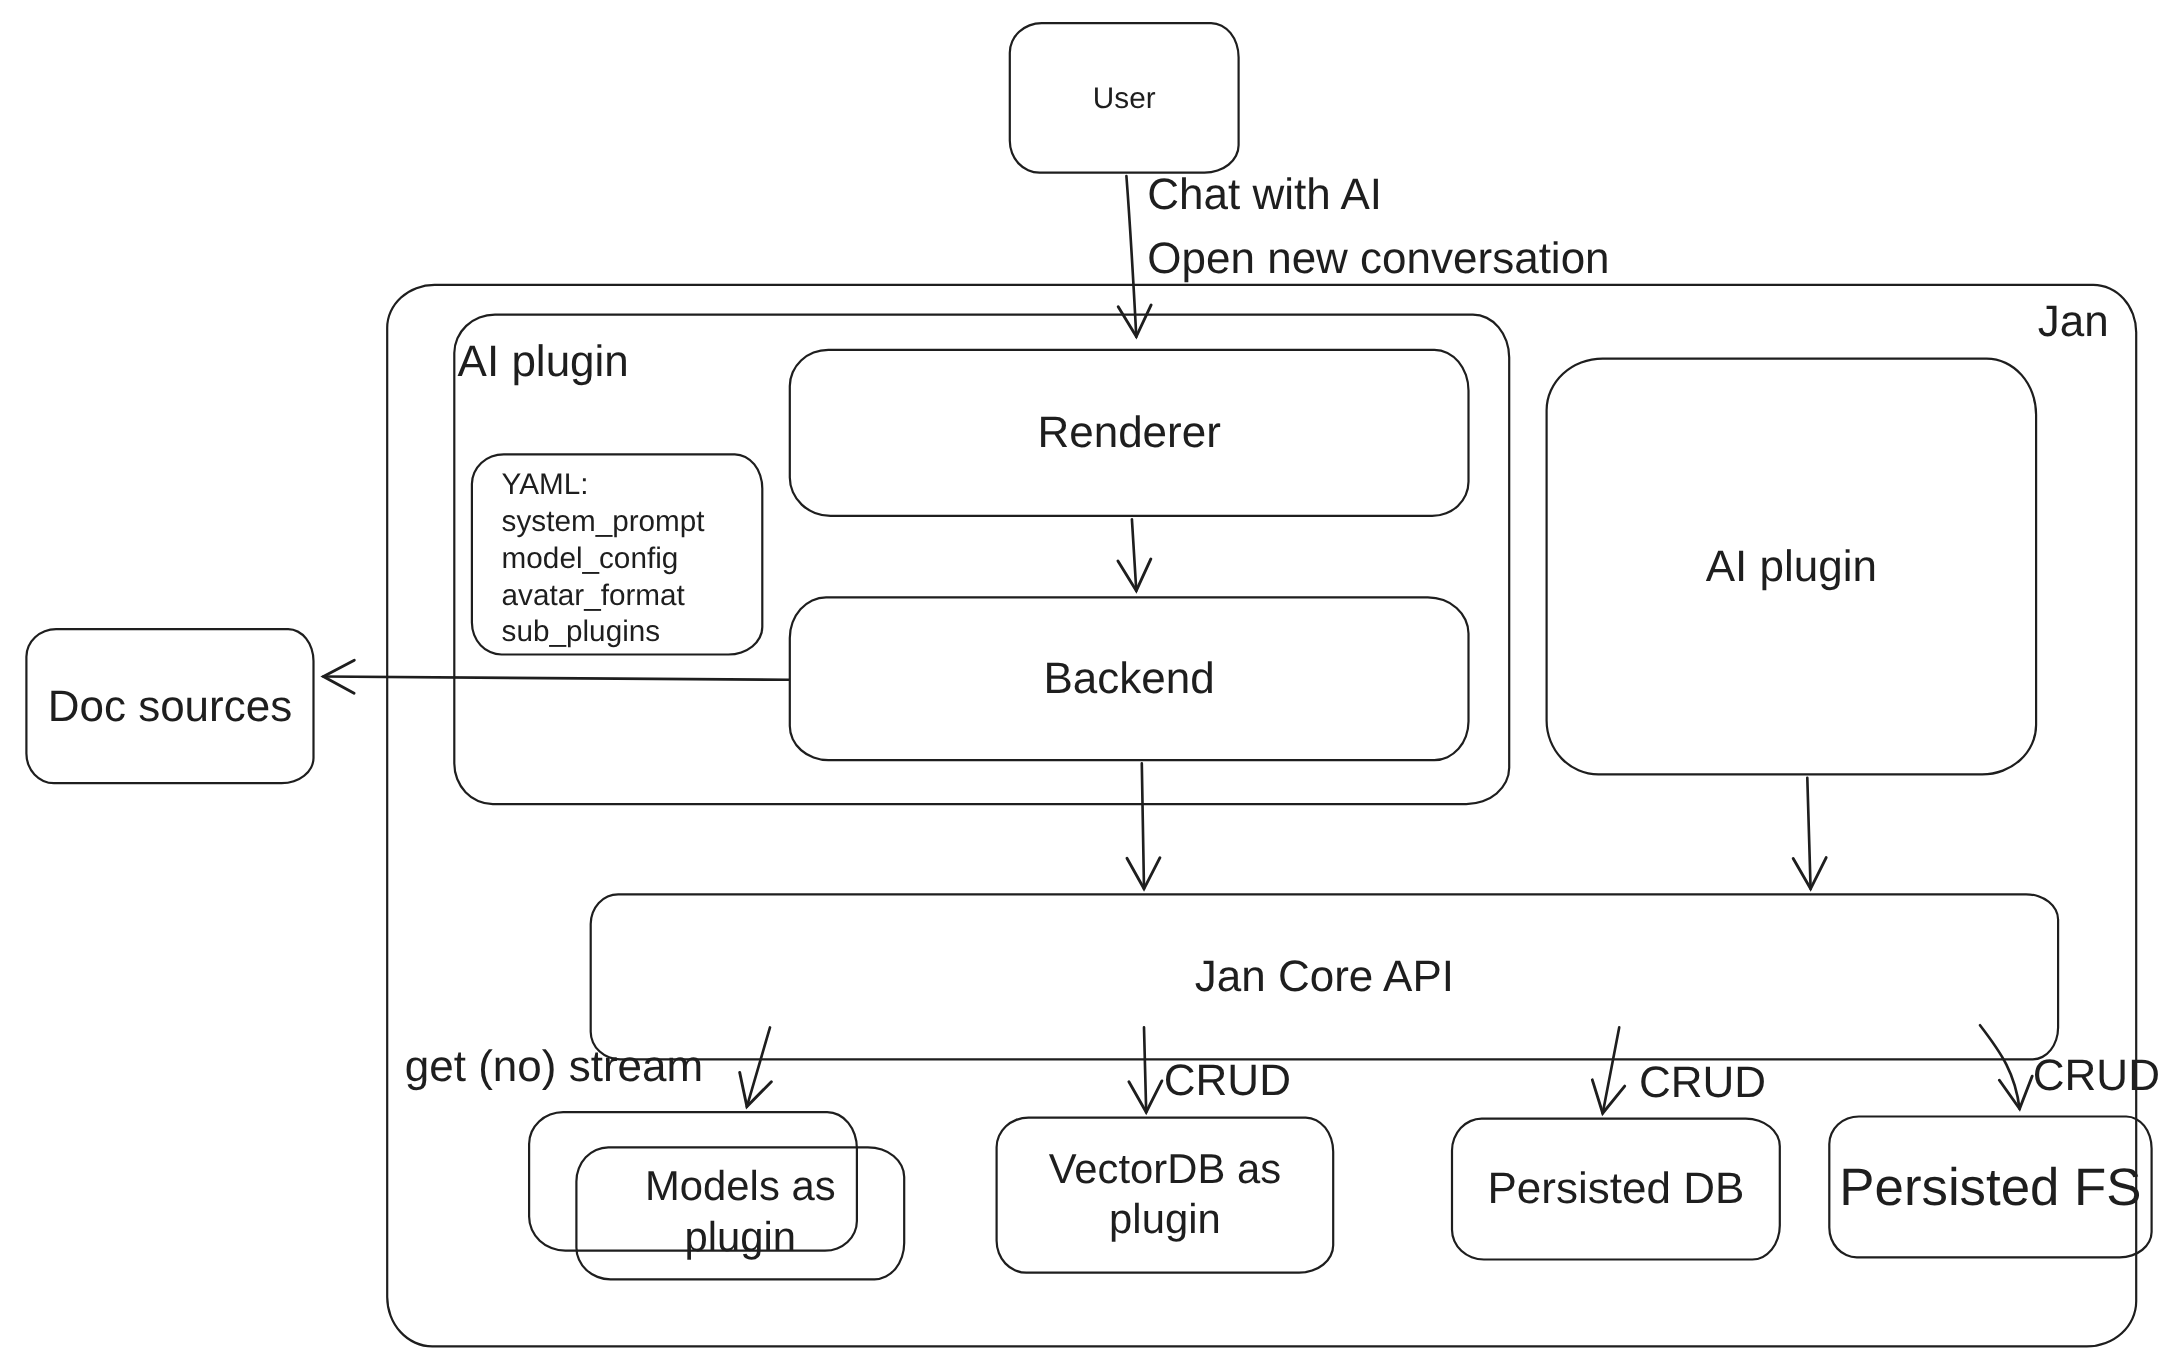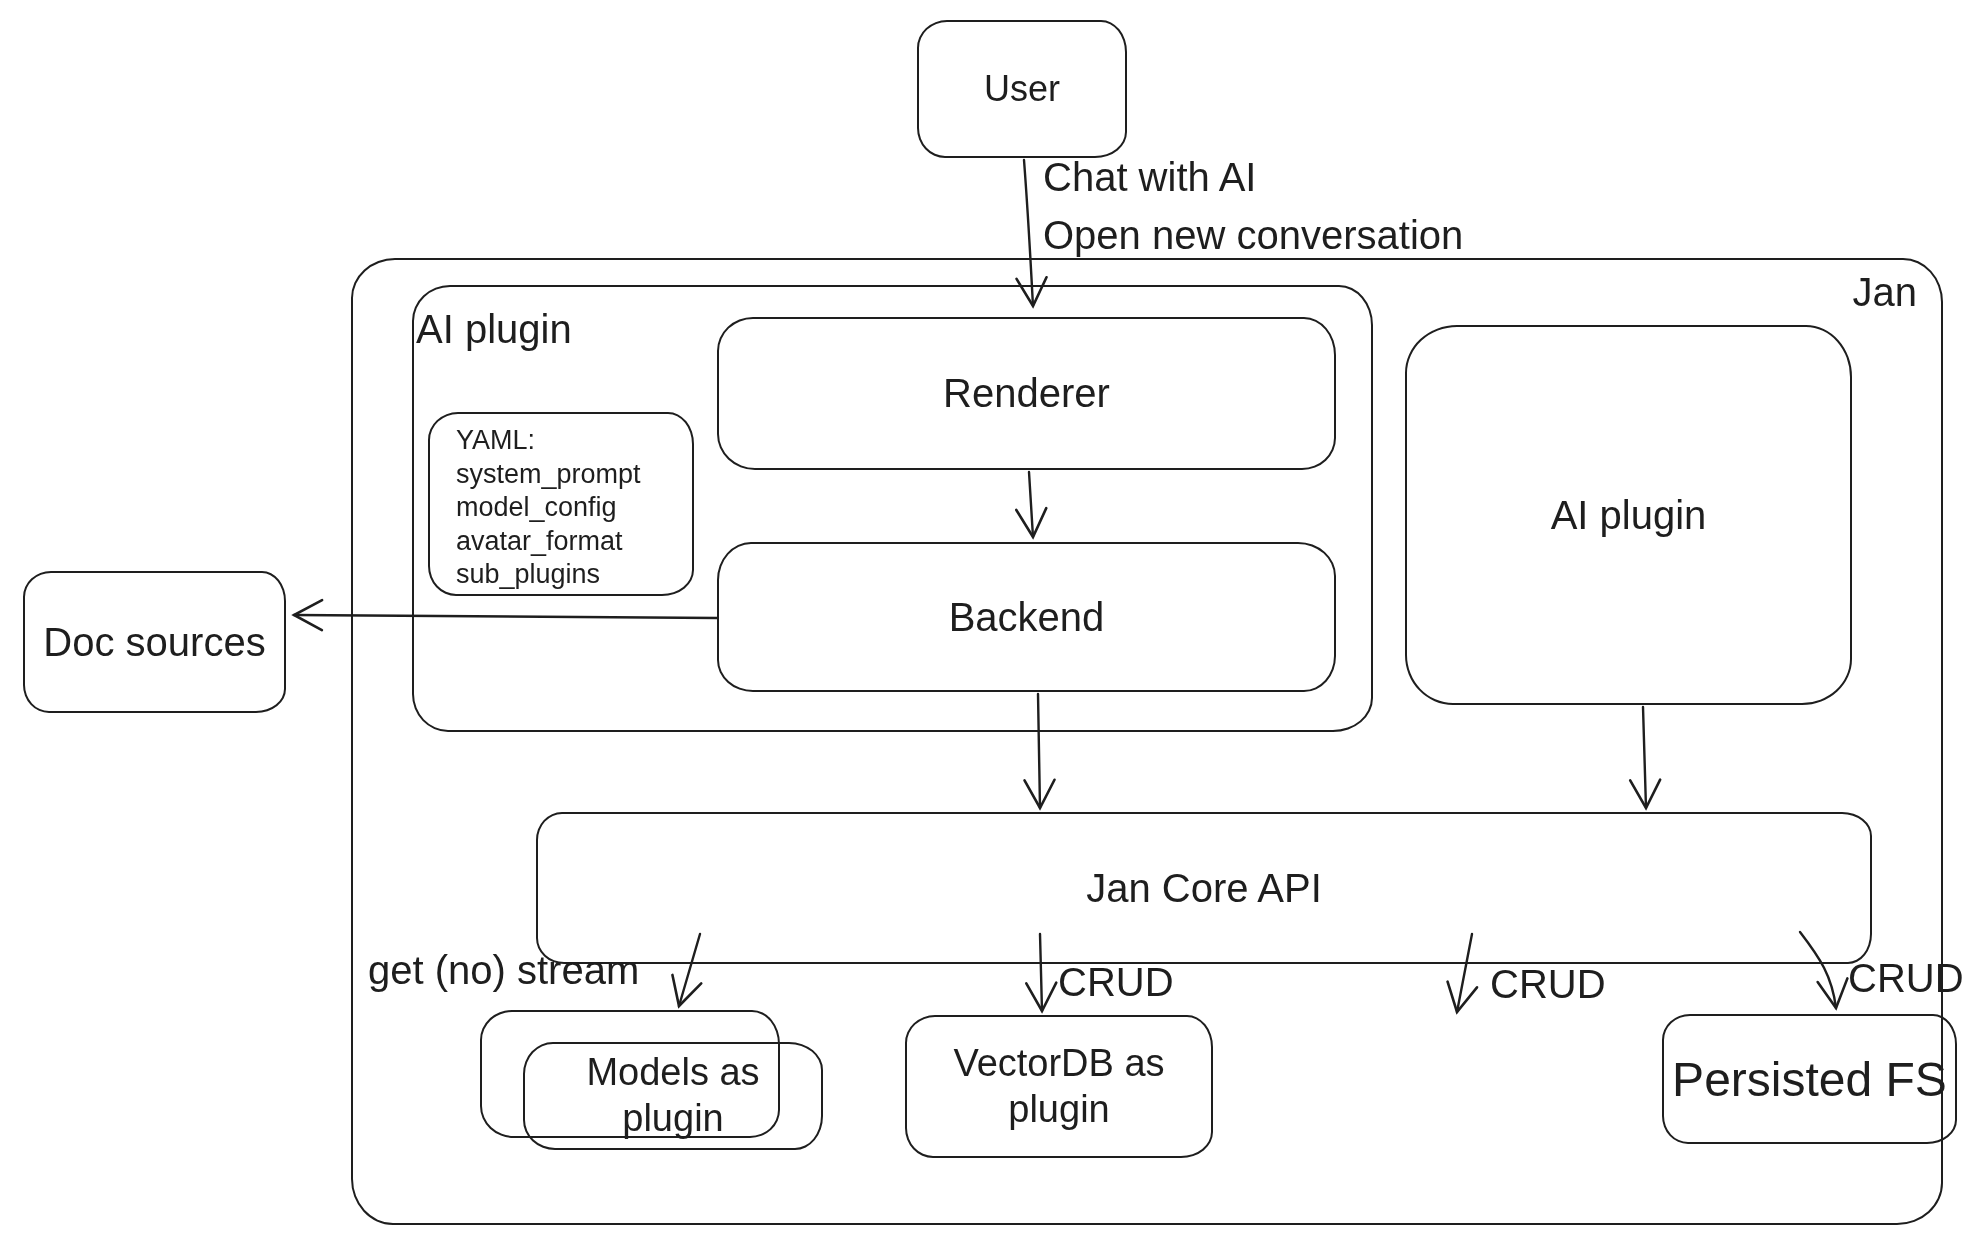--- a/index.html
+++ b/index.html
@@ -48,21 +48,21 @@
 <div class="canvas">
 
   <div class="shape" style="left:351px; top:258px; width:1592px; height:967px; border-radius:44px 40px 46px 42px / 40px 44px 42px 46px;">
     <div class="corner-label" style="right:24px; top:10px; font-size:40px;">Jan</div>
   </div>
 
   <div class="shape" style="left:412px; top:285px; width:961px; height:447px; border-radius:38px 34px 40px 36px / 36px 40px 34px 38px;">
     <div class="corner-label" style="left:2px; top:20px; font-size:40px;">AI plugin</div>
   </div>
 
-  <div class="shape center" style="left:917px; top:20px; width:210px; height:138px; border-radius:30px 26px 32px 28px / 28px 32px 26px 30px; font-size:36px;">
+  <div class="shape center" style="left:917px; top:20px; width:210px; height:138px; border-radius:30px 26px 32px 28px / 28px 32px 26px 30px; font-size:27px;">
     <span class="node-label">User</span>
   </div>
 
   <div class="shape center" style="left:717px; top:317px; width:619px; height:153px; border-radius:36px 32px 34px 38px / 34px 38px 32px 36px; font-size:40px;">
     <span class="node-label">Renderer</span>
   </div>
 
   <div class="shape" style="left:428px; top:412px; width:266px; height:184px; border-radius:30px 26px 32px 28px / 28px 32px 26px 30px;">
     <div class="yaml-text">
       <div>YAML:</div>
@@ -84,28 +84,31 @@
   <div class="shape center" style="left:23px; top:571px; width:263px; height:142px; border-radius:28px 24px 30px 26px / 26px 30px 24px 28px; font-size:40px;">
     <span class="node-label">Doc sources</span>
   </div>
 
   <div class="shape center" style="left:536px; top:812px; width:1336px; height:152px; border-radius:26px 30px 24px 28px / 28px 24px 30px 26px; font-size:40px;">
     <span class="node-label">Jan Core API</span>
   </div>
 
   <div class="shape" style="left:480px; top:1010px; width:300px; height:128px; border-radius:32px 28px 30px 34px / 30px 34px 28px 32px;"></div>
 
-  <div class="shape center" style="left:523px; top:1042px; width:300px; height:108px; border-radius:30px 34px 28px 32px / 32px 28px 34px 30px; font-size:38px; line-height:1.2; padding:0 44px;">
+  <div class="shape center" style="left:523px; top:1042px; width:300px; height:122px; border-radius:30px 34px 28px 32px / 32px 28px 34px 30px; font-size:38px; line-height:1.2; padding:0 44px;">
     <span class="node-label">Models as plugin</span>
   </div>
 
   <div class="shape center" style="left:905px; top:1015px; width:308px; height:143px; border-radius:30px 26px 32px 28px / 28px 32px 26px 30px; font-size:38px; line-height:1.2; padding:0 22px;">
     <span class="node-label">VectorDB as plugin</span>
   </div>
 
+  <div class="shape center" style="left:1319px; top:1016px; width:300px; height:130px; border-radius:28px 32px 26px 30px / 30px 26px 32px 28px; font-size:40px;">
+    <span class="node-label">Persisted DB</span>
+  </div>
 
   <div class="shape center" style="left:1662px; top:1014px; width:295px; height:130px; border-radius:28px 24px 30px 26px / 26px 30px 24px 28px; font-size:48px;">
     <span class="node-label">Persisted FS</span>
   </div>
 
   <svg class="arrows" viewBox="0 0 1981 1246" xmlns="http://www.w3.org/2000/svg">
     <defs>
       <marker id="ah" markerUnits="userSpaceOnUse" markerWidth="42" markerHeight="42" viewBox="0 0 42 42" refX="37" refY="21" orient="auto">
         <path d="M9 6 L37 21 L9 36" fill="none" stroke="#1e1e1e" stroke-width="2.6" stroke-linecap="round"></path>
       </marker>

